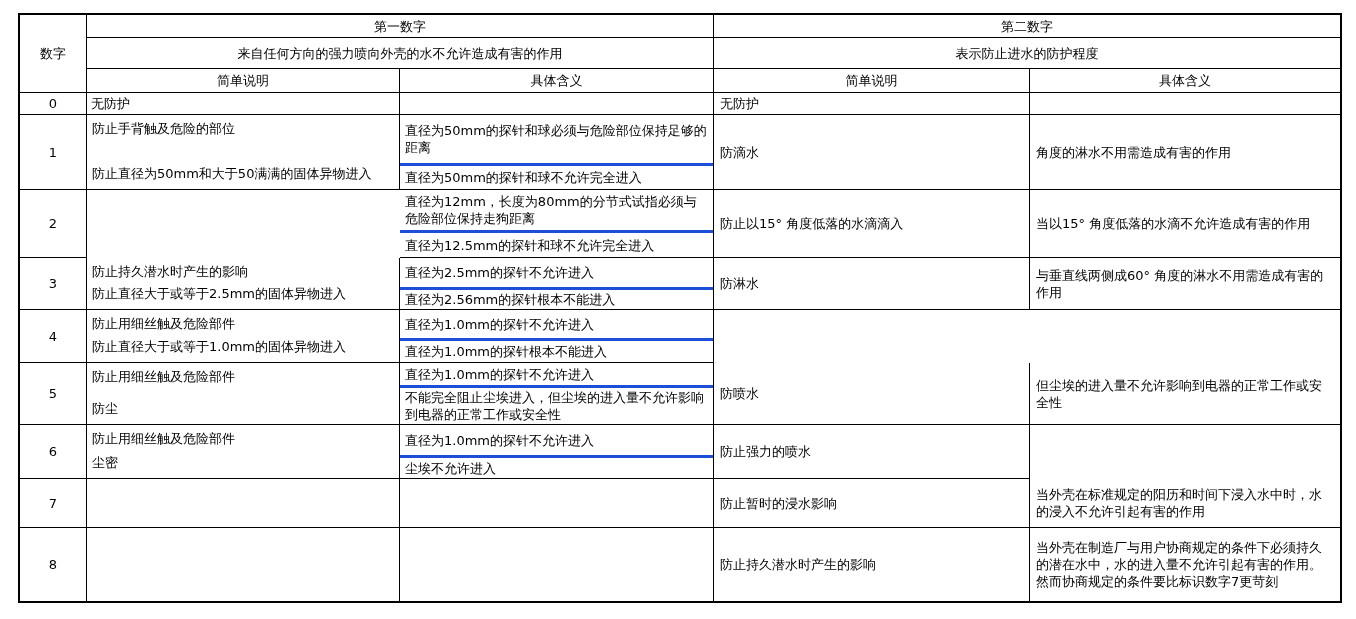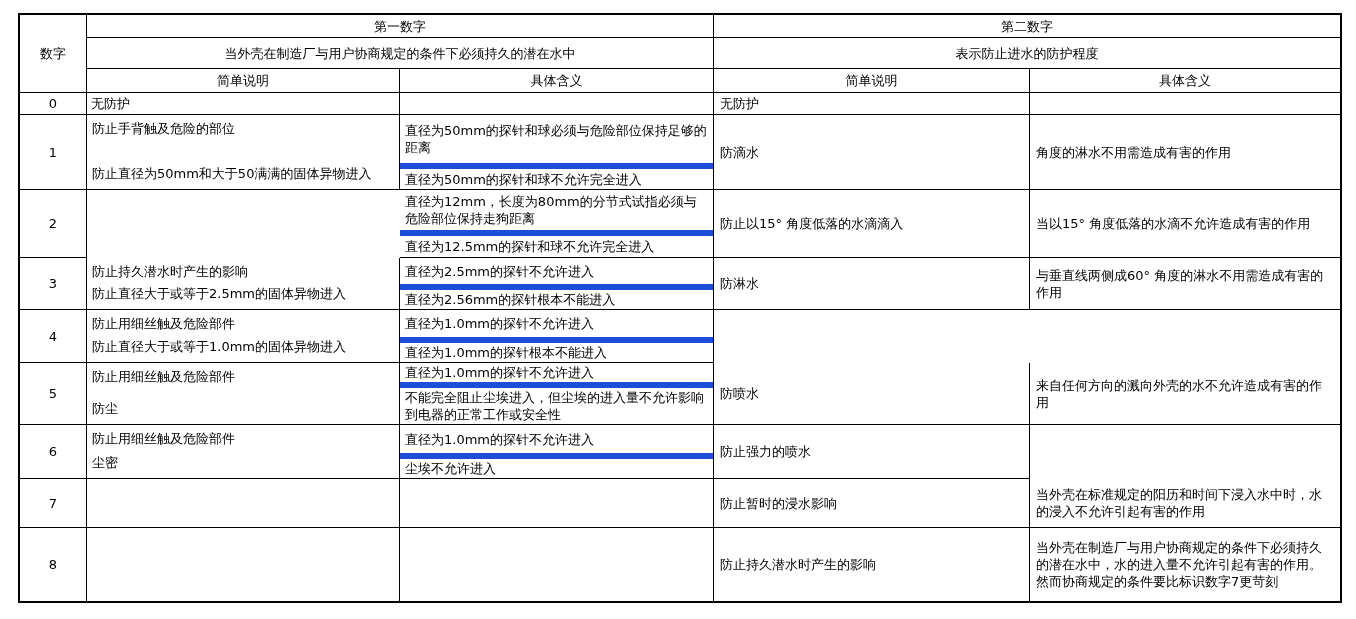--- a/index.html
+++ b/index.html
@@ -22,35 +22,35 @@
     overflow:hidden;
   }
   .lc{border-right:none;}
   .lr{border-bottom:none;}
   .hc{display:flex;align-items:center;justify-content:center;}
   .num{display:flex;align-items:center;justify-content:center;}
   .ls{display:flex;flex-direction:column;justify-content:space-between;padding:5px 20px 7px 5px;}
   .ls1only{justify-content:flex-start;padding:2px 4px;}
   .lm{display:flex;flex-direction:column;padding:0;}
   .lm .sub{display:flex;align-items:center;padding:1px 4px 1px 5px;}
-  .lm .sub1{border-bottom:6px solid #1d4ed8;}
+  .lm .sub1{border-bottom:3px solid #1d4ed8;}
   .lm .sub2{flex:1;}
   .rs{display:flex;align-items:center;padding:0 6px;}
   .rs0{align-items:flex-start;padding:2px 6px;}
   .rm{display:flex;align-items:center;padding:2px 6px;}
 </style>
 </head>
 <body>
 
 <div class="tbl">
 
   <div class="c hc" style="grid-area:1/1/4/2">数字</div>
   <div class="c hc" style="grid-area:1/2/2/4">第一数字</div>
   <div class="c hc lc" style="grid-area:1/4/2/6">第二数字</div>
-  <div class="c hc" style="grid-area:2/2/3/4">当外壳在制造厂与用户协商规定的条件下必须持久的潜在水中</div>
+  <div class="c hc" style="grid-area:2/2/3/4">来自任何方向的强力喷向外壳的水不允许造成有害的作用</div>
   <div class="c hc lc" style="grid-area:2/4/3/6">表示防止进水的防护程度</div>
   <div class="c hc" style="grid-area:3/2">简单说明</div>
   <div class="c hc" style="grid-area:3/3">具体含义</div>
   <div class="c hc" style="grid-area:3/4">简单说明</div>
   <div class="c hc lc" style="grid-area:3/5">具体含义</div>
 
   <div class="c num" style="grid-area:4/1">0</div>
   <div class="c ls ls1only" style="grid-area:4/2">
       <span>无防护</span>
     </div>
@@ -103,21 +103,21 @@
   <div class="c num" style="grid-area:9/1">5</div>
   <div class="c ls" style="grid-area:9/2">
     <span>防止用细丝触及危险部件</span>
     <span>防尘</span>
   </div>
   <div class="c lm" style="grid-area:9/3">
     <div class="sub sub1" style="height:22px">直径为1.0mm的探针不允许进入</div>
     <div class="sub sub2">不能完全阻止尘埃进入，但尘埃的进入量不允许影响到电器的正常工作或安全性</div>
   </div>
   <div class="c rs" style="grid-area:9/4">防喷水</div>
-  <div class="c rm lc" style="grid-area:9/5">来自任何方向的溅向外壳的水不允许造成有害的作用</div>
+  <div class="c rm lc" style="grid-area:9/5">但尘埃的进入量不允许影响到电器的正常工作或安全性</div>
 
   <div class="c num" style="grid-area:10/1">6</div>
   <div class="c ls" style="grid-area:10/2">
     <span>防止用细丝触及危险部件</span>
     <span>尘密</span>
   </div>
   <div class="c lm" style="grid-area:10/3">
     <div class="sub sub1" style="height:28px">直径为1.0mm的探针不允许进入</div>
     <div class="sub sub2">尘埃不允许进入</div>
   </div>

